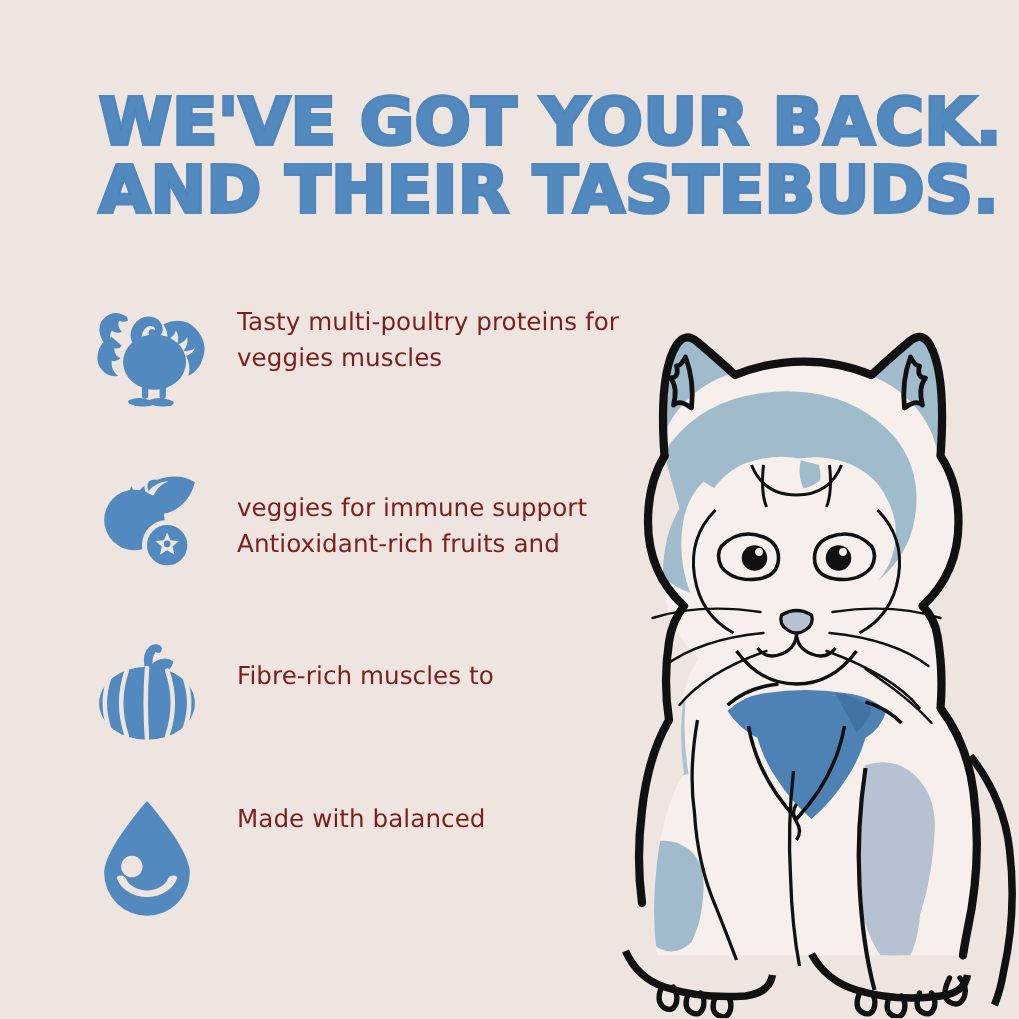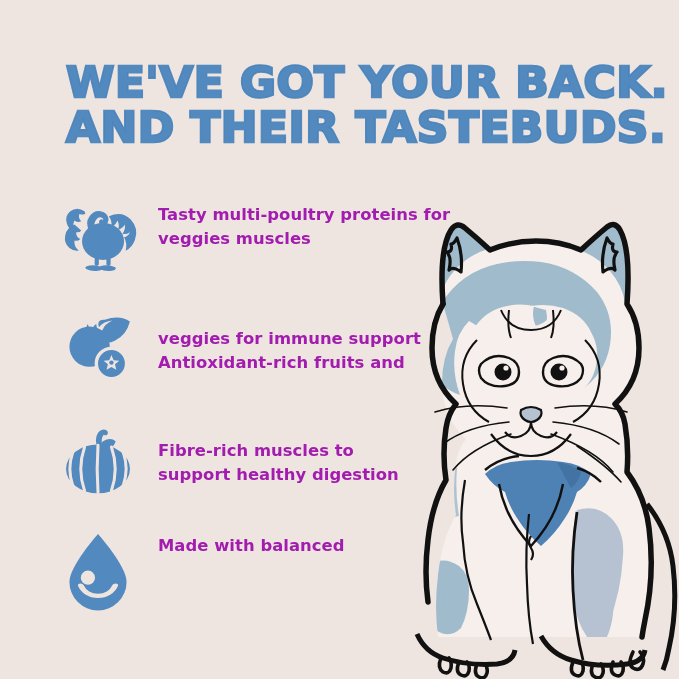--- a/index.html
+++ b/index.html
@@ -68,25 +68,25 @@
     align-items: center;
     justify-content: center;
     padding-top: 2px;
   }
   .feature-icon svg {
     display: block;
   }
   .feature-text {
     font-size: 16.4px;
     line-height: 24px;
-    color: #a21caf;
+    color: #7f1d1d;
     padding-top: 16px;
     margin-left: 14px;
     letter-spacing: 0.05px;
-    font-weight: 700;
+    font-weight: 400;
   }
   .feature-text .ln { display: block; white-space: nowrap; }
 
   
   .feature.f1 .feature-text { padding-top: 18px; }
   .feature.f2 .feature-text { padding-top: 25px; }
   .feature.f3 .feature-text { padding-top: 24px; }
   .feature.f4 .feature-text { padding-top: 11px; text-align: center; }
   .feature.f1 { height: 117px; }
   .feature.f2 { height: 113px; }
@@ -185,21 +185,20 @@
               <path d="M34 31 q-9 26 0 52"></path>
               <path d="M66 31 q9 26 0 52"></path>
               <path d="M20 37 q-7 20 0 40"></path>
               <path d="M80 37 q7 20 0 40"></path>
             </g>
           </g>
         </svg>
       </div>
       <div class="feature-text">
         <span class="ln">Fibre-rich muscles to</span>
-        <span class="ln">support healthy digestion</span>
       </div>
     </div>
 
     <div class="feature f4">
       <div class="feature-icon">
         <svg width="84" height="84" viewBox="0 0 100 100" aria-hidden="true">
           <g fill="#5289be">
             <path d="M50 6 C50 6 16 44 16 63 a34 34 0 0 0 68 0 C84 44 50 6 50 6z"></path>
             <circle cx="38" cy="58" r="8.5" fill="#efe5e0"></circle>
             <path d="M26 67 a25 21 0 0 0 48 0 q0-2-3-2 q-3 0-4 2 a18 15 0 0 1-34 0 q-1-2-4-2 q-3 0-3 2z" fill="#efe5e0"></path>

